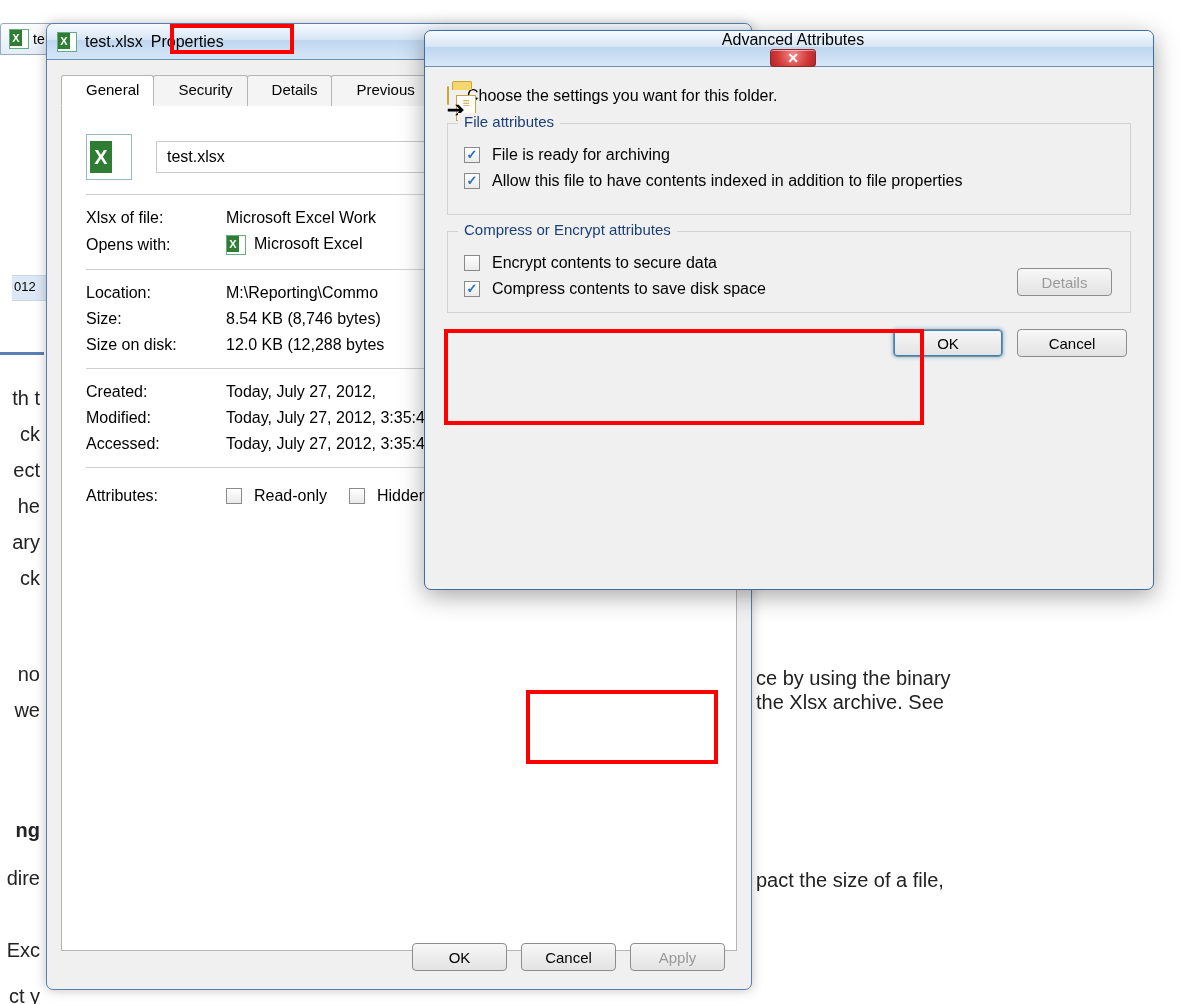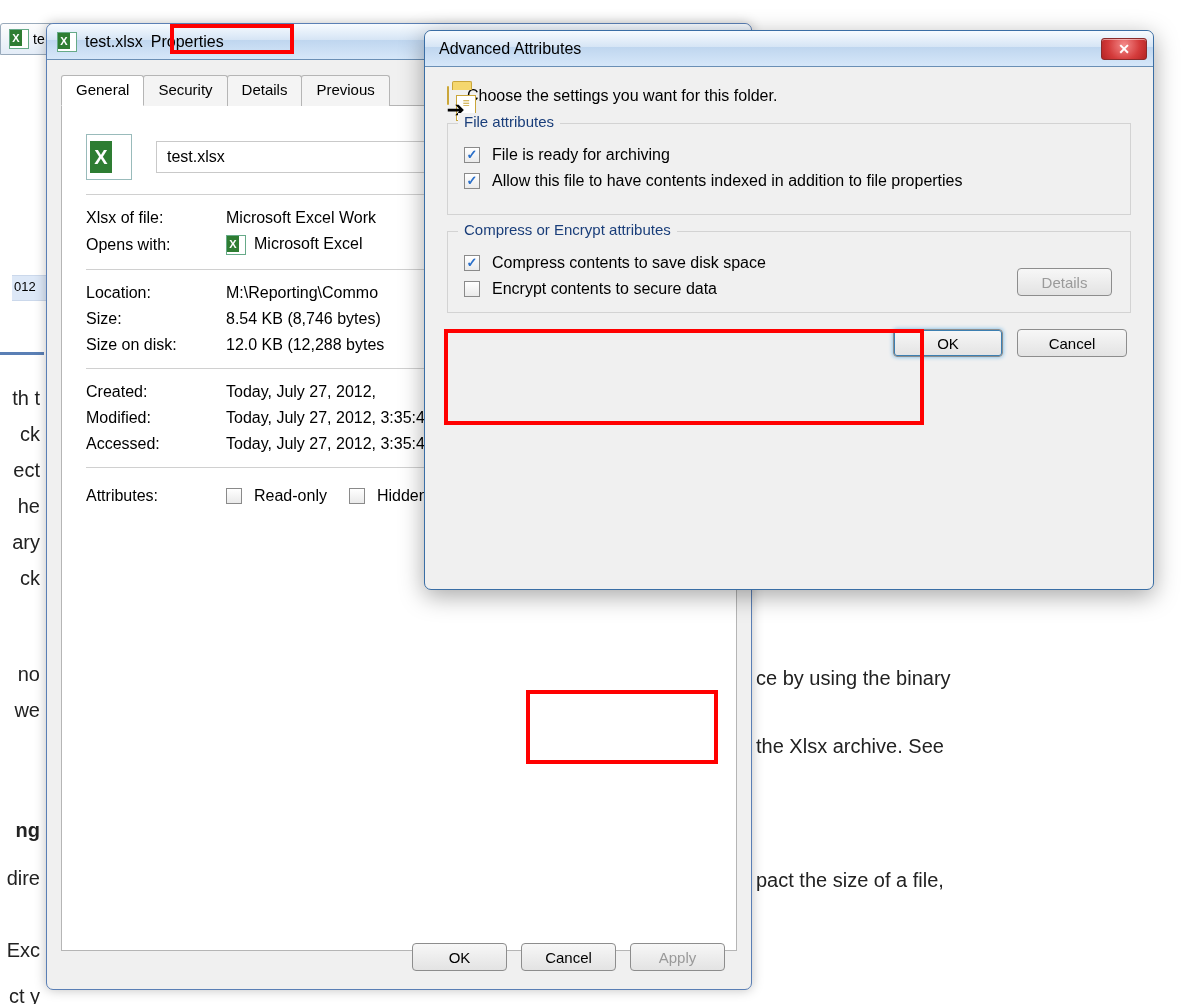--- a/index.html
+++ b/index.html
@@ -22,21 +22,21 @@
     height: 36px; background: linear-gradient(#f7fbff,#d6e5f5 45%,#bfd6ef 46%,#d6e7f9);
     border-bottom: 1px solid #6a8fb5; border-radius: 7px 7px 0 0;
     display: flex; align-items: center; padding: 0 10px; gap: 8px; font-size: 16px;
   }
   .excel-icon { width: 20px; height: 20px; position: relative; }
   .excel-icon::before { content:""; position:absolute; inset:0; background:#fff; border:1px solid #6a8; }
   .excel-icon::after { content:"X"; position:absolute; left:1px; top:1px; width:12px; height:16px; background:#2e7d32; color:#fff; font-size:11px; font-weight:bold; text-align:center; line-height:16px; }
 
   .props-body { position:absolute; inset:36px 0 0 0; padding: 14px; }
   .tabs { display:flex; border-bottom:1px solid #b5b5b5; height:32px; }
-  .tab { padding: 5px 14px 0 14px; font-size:15px; border:1px solid #b5b5b5; border-bottom:none; background:#f4f4f4; margin-right:-1px; border-radius:3px 3px 0 0; position:relative; top:1px;text-align:right;}
+  .tab { padding: 5px 14px 0 24px; font-size:15px; border:1px solid #b5b5b5; border-bottom:none; background:#f4f4f4; margin-right:-1px; border-radius:3px 3px 0 0; position:relative; top:1px;text-align:right;}
   .tab.active { background:#fff; border-bottom:1px solid #fff; z-index:2; font-weight:400;}
   .tabpanel { background:#fff; border:1px solid #b5b5b5; border-top:none; padding: 20px 24px; height: 845px; }
 
   .row { display:flex; align-items:center; margin: 8px 0; font-size:16px;}
   .row .lbl { width: 140px; }
   .row .val { flex:1; }
   .sep { border:none; border-top:1px solid #d0d0d0; margin: 14px 0; }
 
   .big-icon { width:46px; height:46px; border:1px solid #9bb; background:#fff; position:relative; display:inline-block; vertical-align:middle;}
   .big-icon::after { content:"X"; position:absolute; left:3px; top:6px; width:22px; height:32px; background:#2e7d32; color:#fff; font-size:20px; font-weight:bold; text-align:center; line-height:32px;}
@@ -55,21 +55,21 @@
 
   
   .adv {
     position:absolute; left:424px; top:30px; width:730px; height:560px;
     background:#f0f0f0; border:1px solid #3a6ea5; border-radius:7px;
     box-shadow: 0 6px 24px rgba(0,0,0,.35);
   }
   .adv .titlebar {
     height:36px; background: linear-gradient(#f7fbff,#d6e5f5 45%,#bfd6ef 46%,#d6e7f9);
     border-bottom:1px solid #6a8fb5; border-radius:7px 7px 0 0;
-    display:flex; align-items:center; justify-content:space-between; padding:0 6px 0 14px; font-size:16px;
+    display:flex; align-items:center; justify-content:space-between; padding:0 6px 0 14px; font-size:16px;flex-direction:column;
   }
   .close-btn { width:46px; height:22px; border-radius:3px; border:1px solid #8a2b2b;
     background: radial-gradient(circle at 50% 30%, #f48a8a, #d43b3b 60%, #b32424);
     color:#fff; display:flex; align-items:center; justify-content:center; font-weight:bold; font-size:14px;
     box-shadow: inset 0 1px 0 rgba(255,255,255,.5);}
   .adv-body { padding: 20px 22px; font-size:16px;}
   .adv-top { display:flex; align-items:center; gap:18px; margin-bottom:18px;}
   .folder-icon { width:48px; height:42px; background:#f5d76e; border:1px solid #caa63a; border-radius:3px; position:relative;}
   .folder-icon::before { content:""; position:absolute; left:4px; top:-6px; width:18px; height:8px; background:#f5d76e; border:1px solid #caa63a; border-bottom:none; border-radius:2px 2px 0 0;}
   .folder-icon::after { content:"≡"; position:absolute; left:8px; top:8px; width:18px; height:22px; background:#fff; border:1px solid #caa63a; font-size:12px; color:#caa63a; text-align:center; line-height:10px; padding-top:2px;}
@@ -102,21 +102,21 @@
 <div class="bg-text left" style="top:524px">ary</div>
 <div class="bg-text left" style="top:560px">ck</div>
 <div class="bg-text left" style="top:656px">no</div>
 <div class="bg-text left" style="top:692px">we</div>
 <div class="bg-text left" style="top:812px;font-weight:bold">ng</div>
 <div class="bg-text left" style="top:860px">dire</div>
 <div class="bg-text left" style="top:932px">Exc</div>
 <div class="bg-text left" style="top:978px">ct y</div>
 
 <div class="bg-text" style="top:660px;left:756px">ce by using the binary</div>
-<div class="bg-text" style="top:728px;left:756px">the Xlsx archive. See</div>
+<div class="bg-text" style="top:684px;left:756px">the Xlsx archive. See</div>
 <div class="bg-text" style="top:862px;left:756px">pact the size of a file,</div>
 
 <div class="props">
   <div class="titlebar">
     <span class="excel-icon"></span>
     <span>test.xlsx</span>
     <span>Properties</span>
   </div>
   <div class="props-body">
     <div class="tabs">
@@ -216,26 +216,26 @@
         </label>
       <label class="checkbox">
           <span class="cb checked"></span>
           <span>Allow this file to have contents indexed in addition to file properties</span>
         </label>
     </div>
 
     <div class="groupbox">
       <span class="legend">Compress or Encrypt attributes</span>
       <label class="checkbox">
+          <span class="cb"></span>
+          <span>Encrypt contents to secure data</span>
+        </label>
+      <label class="checkbox">
           <span class="cb checked"></span>
           <span>Compress contents to save disk space</span>
-        </label>
-      <label class="checkbox">
-          <span class="cb"></span>
-          <span>Encrypt contents to secure data</span>
         </label>
       <div class="details-btn-row">
           <span class="btn disabled">Details</span>
         </div>
     </div>
 
     <div class="adv-buttons">
       <span class="btn default" style="min-width:110px">OK</span>
       <span class="btn" style="min-width:110px">Cancel</span>
     </div>

